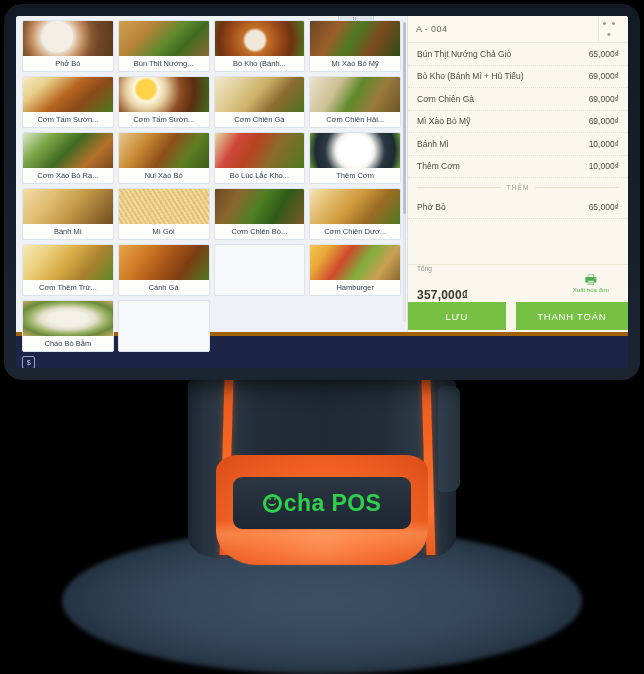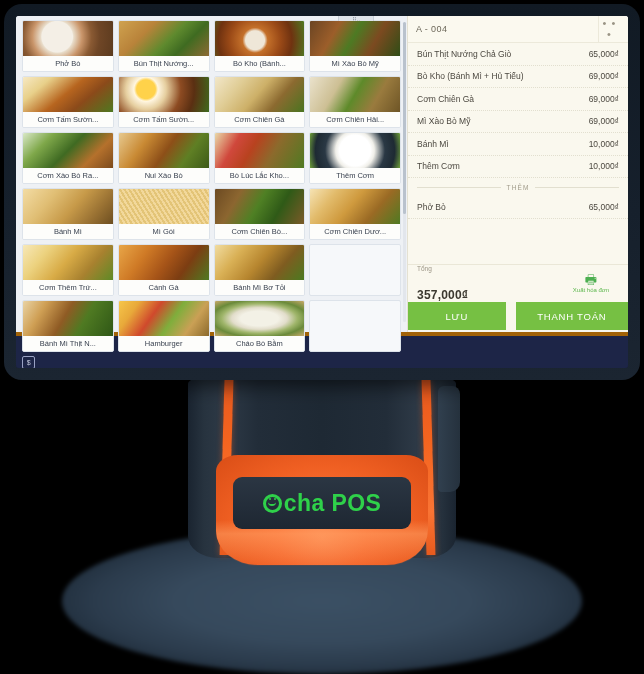--- a/index.html
+++ b/index.html
@@ -478,33 +478,21 @@
                   <div class="f f17"></div>
                 </div>
                 <div class="tile-label">Cơm Thêm Trứ...</div>
               </div>
               <div class="tile">
                 <div class="tile-img">
                   <div class="f f18"></div>
                 </div>
                 <div class="tile-label">Cánh Gà</div>
               </div>
-              <div class="tile">
-                <div class="tile-img">
-                  <div class="f f19"></div>
-                </div>
-                <div class="tile-label">Bánh Mì Bơ Tỏi</div>
-              </div>
               <div class="tile empty"></div>
-              <div class="tile">
-                <div class="tile-img">
-                  <div class="f f21"></div>
-                </div>
-                <div class="tile-label">Bánh Mì Thịt N...</div>
-              </div>
               <div class="tile">
                 <div class="tile-img">
                   <div class="f f22"></div>
                 </div>
                 <div class="tile-label">Hamburger</div>
               </div>
               <div class="tile">
                 <div class="tile-img">
                   <div class="f f23"></div>
                 </div>

